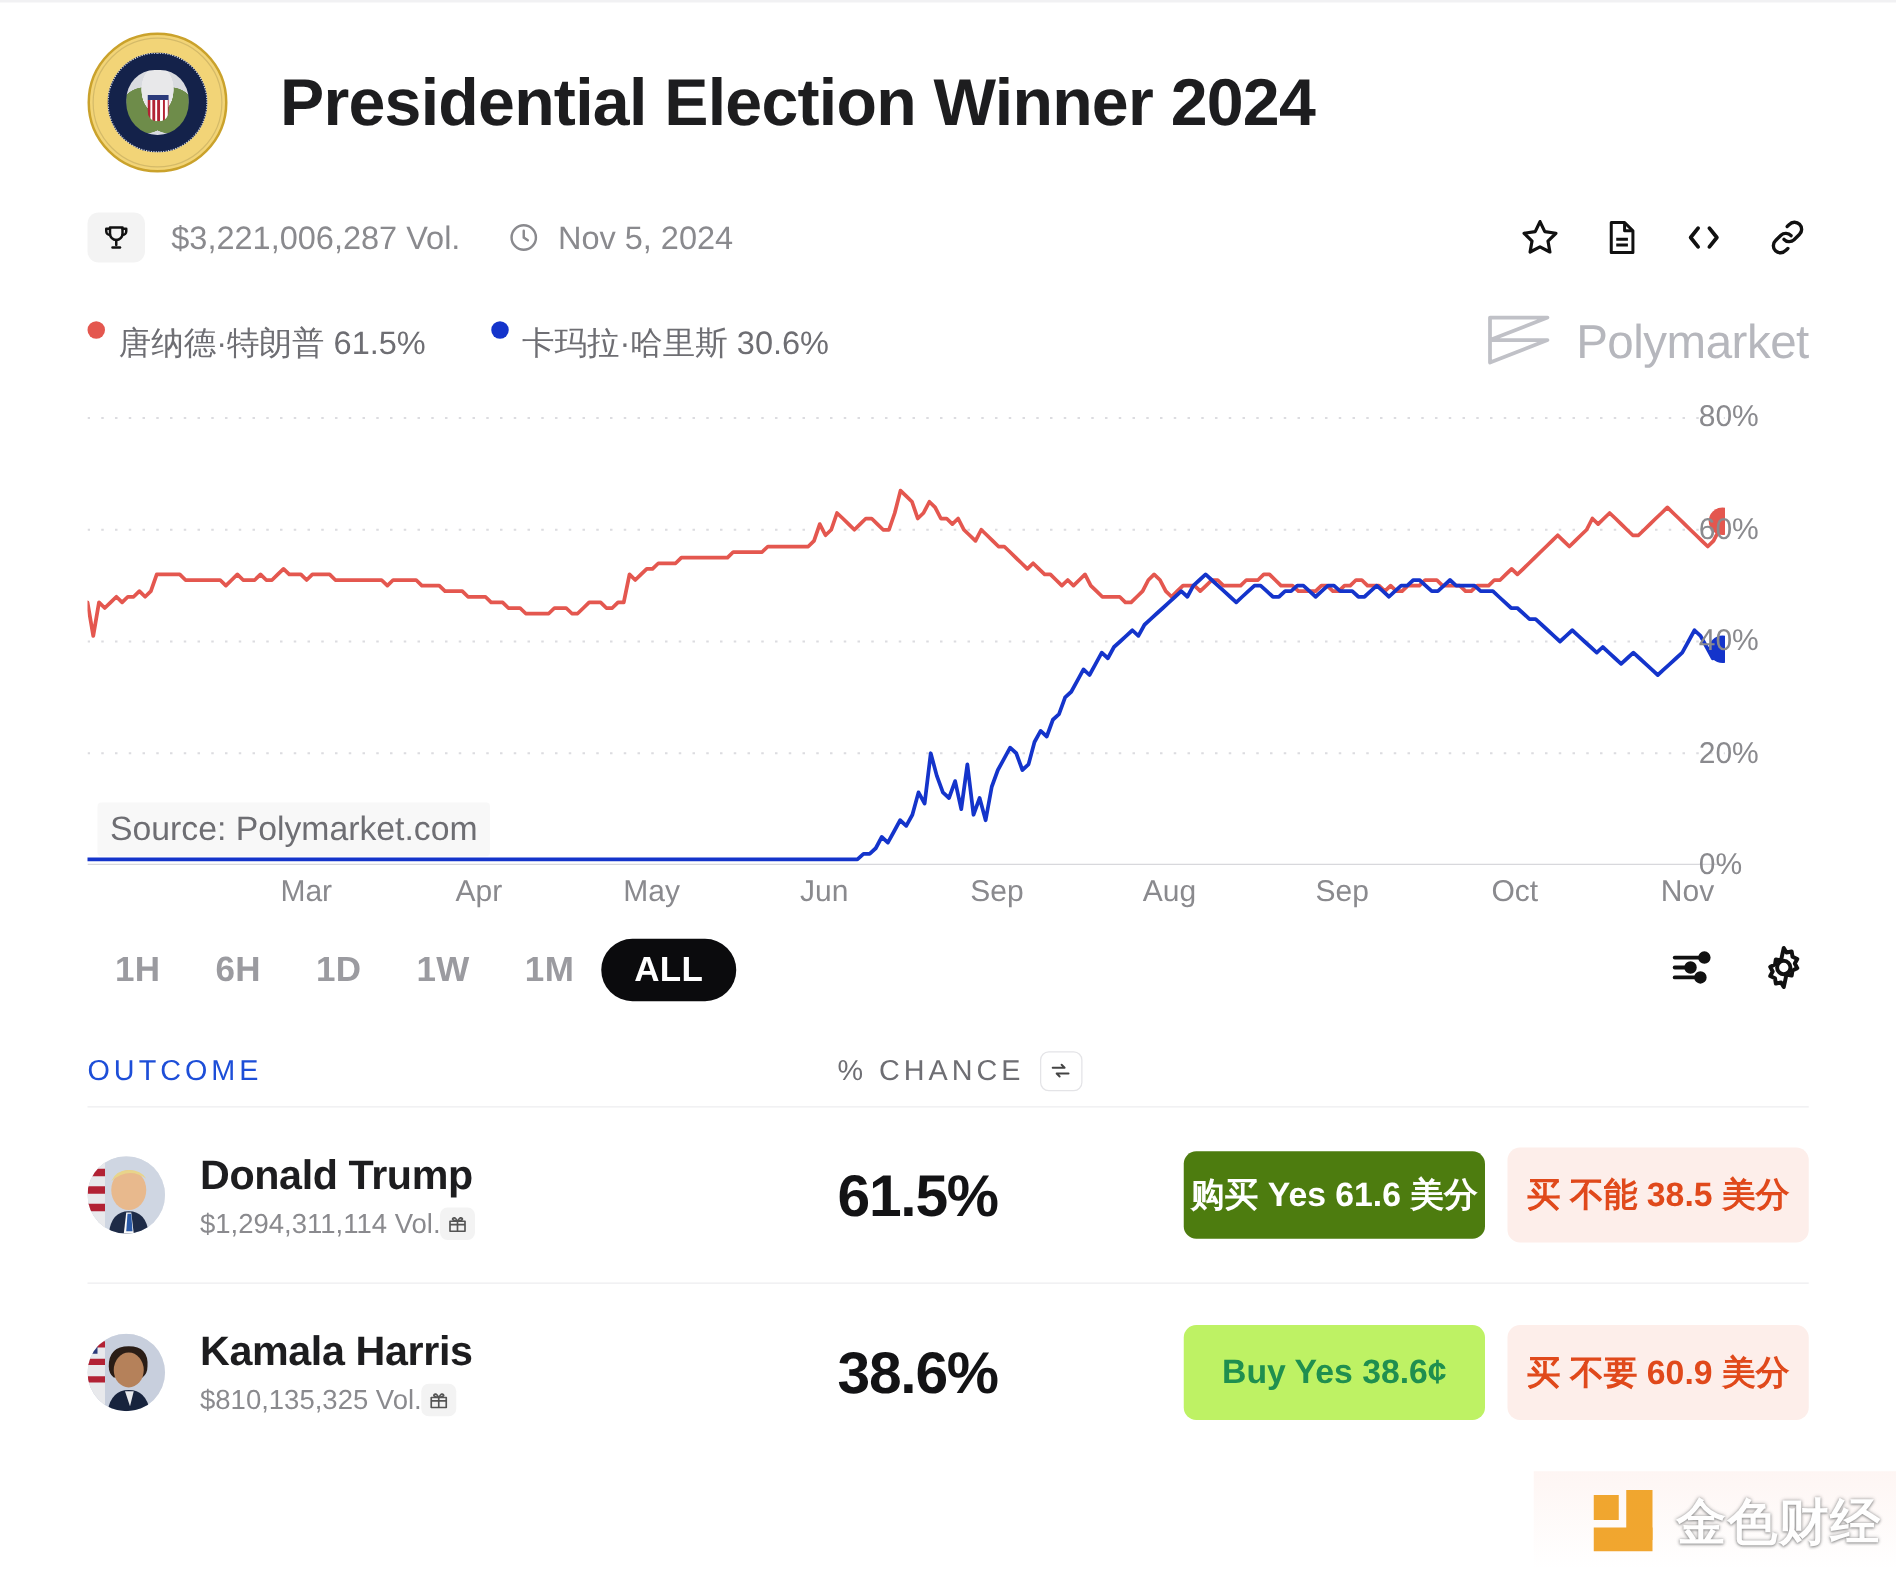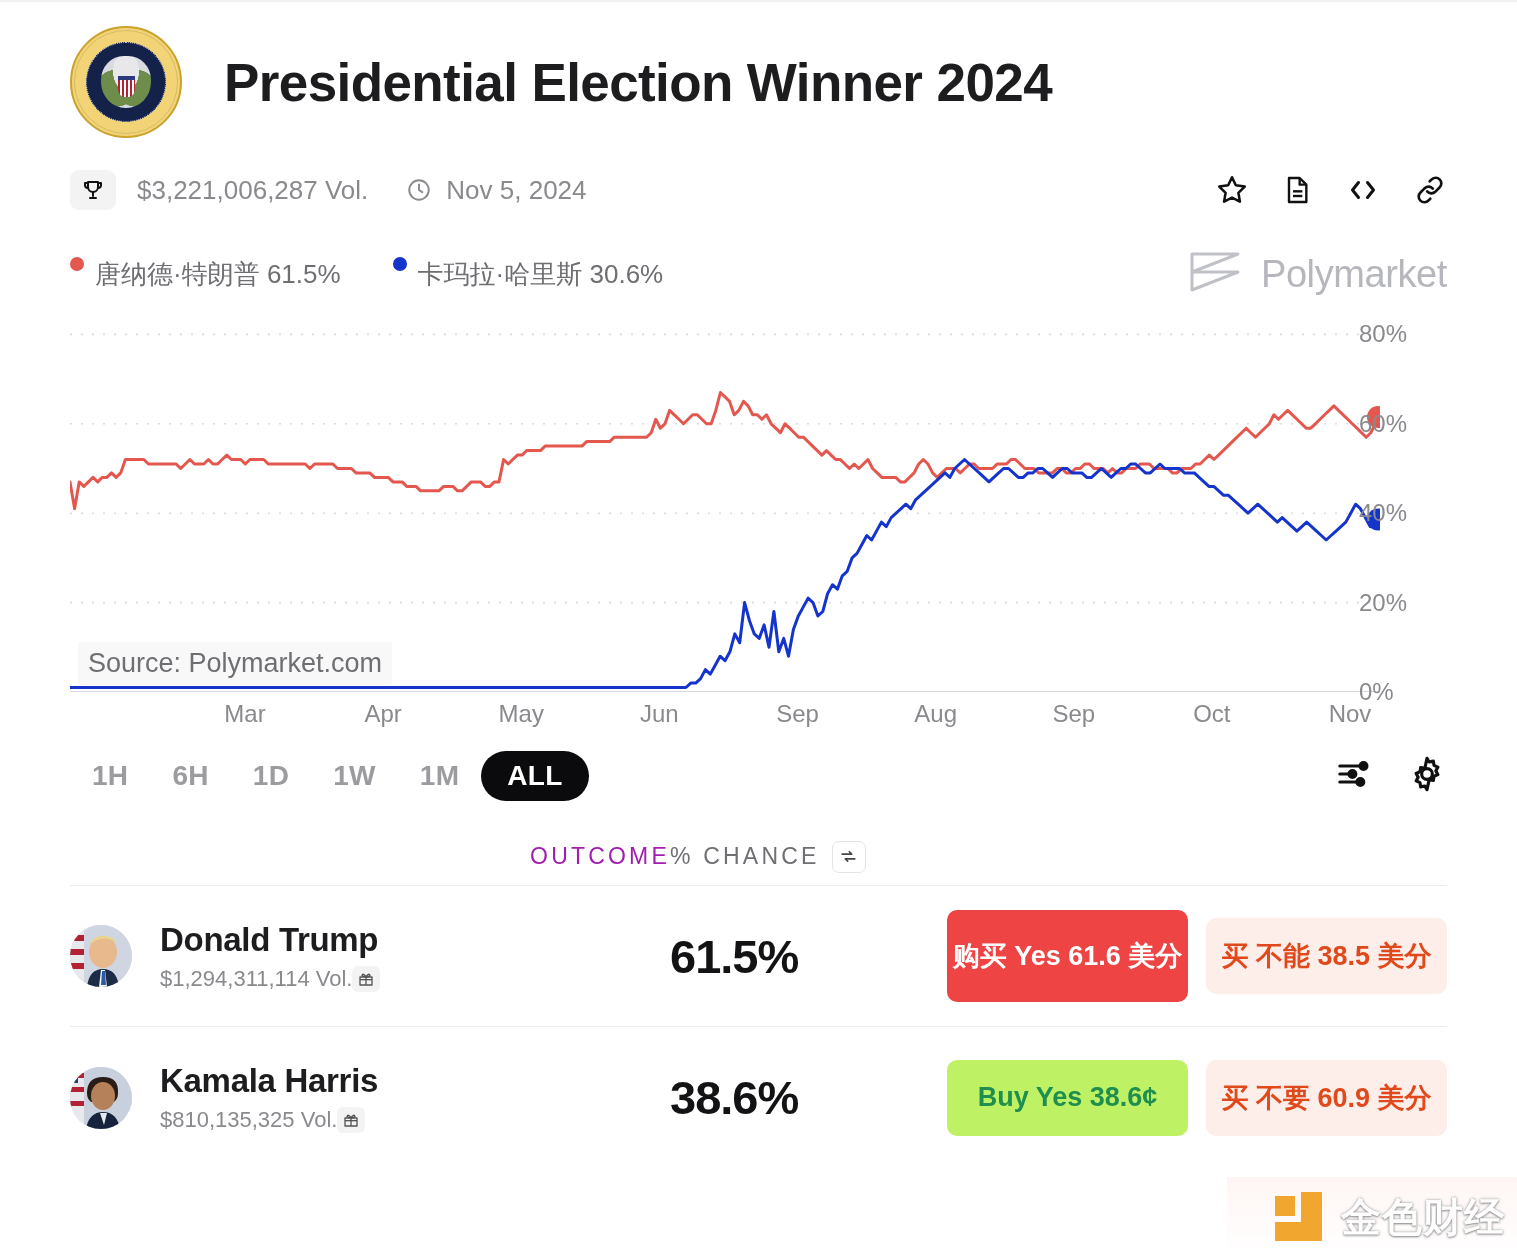--- a/index.html
+++ b/index.html
@@ -109,21 +109,21 @@
   .range-spacer { flex: 1 1 auto; }
   .range-icons { display: flex; align-items: center; gap: 34px; }
 
   
   .table { margin: 22px 70px 0 70px; }
   .t-head {
     display: flex; align-items: center; height: 58px;
     border-bottom: 1px solid #ededef;
   }
   .th-outcome {
-    font-size: 23px; color: #a21caf; letter-spacing: 3.2px; flex: 0 0 600px; text-align: right;
+    font-size: 23px; color: #1d4ed8; letter-spacing: 3.2px; flex: 0 0 600px;
   }
   .th-chance {
     font-size: 23px; color: #6e6e73; letter-spacing: 3.2px;
     display: flex; align-items: center; gap: 12px;
   }
   .swap-badge {
     width: 34px; height: 32px; border: 1px solid #e4e4e7; border-radius: 7px;
     display: flex; align-items: center; justify-content: center; cursor: pointer;
   }
   .t-row {
@@ -145,21 +145,21 @@
     display: flex; align-items: center; justify-content: center;
   }
   .cell-chance { flex: 0 0 0; width: 230px; text-align: center; }
   .chance-val { font-size: 47px; font-weight: 700; color: #131315; letter-spacing: -1px; }
   .cell-actions { flex: 1 1 auto; display: flex; align-items: center; justify-content: flex-end; gap: 18px; }
   .btn {
     border: none; border-radius: 10px; cursor: pointer;
     font-size: 27px; font-weight: 700; white-space: nowrap;
     display: flex; align-items: center; justify-content: center;
   }
-  .btn-yes-solid { background: #ef4444; color: #ffffff; width: 241px; height: 92px; }
+  .btn-yes-solid { background: #4d7c0f; color: #ffffff; width: 241px; height: 70px; }
   .btn-yes-soft  { background: #bef264; color: #1f8f4f; width: 241px; height: 76px; }
   .btn-no-soft   { background: #fdeeea; color: #e0491b; width: 241px; height: 76px; }
 
   
   .watermark {
     position: absolute; right: 12px; bottom: 10px;
     display: flex; align-items: center; gap: 14px; opacity: 0.93;
   }
   .wm-mark { position: relative; width: 52px; height: 52px; }
   .wm-mark .sq1 { position: absolute; left: 0; top: 4px; width: 20px; height: 20px; background: #f0a020; }

